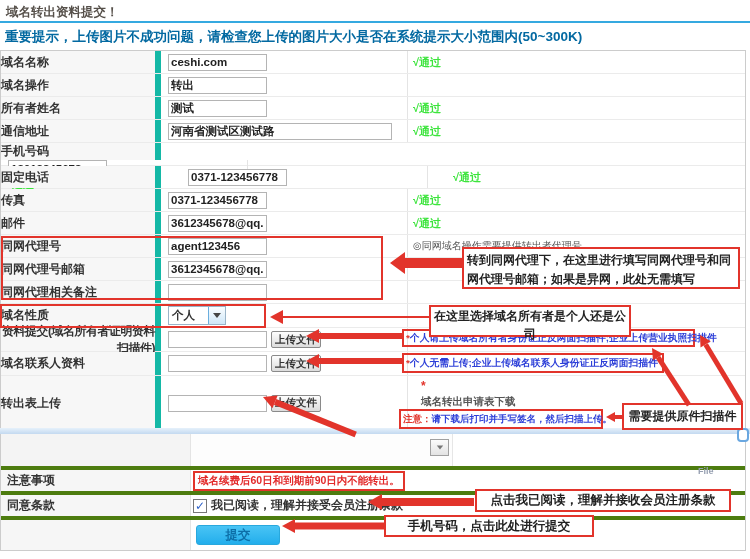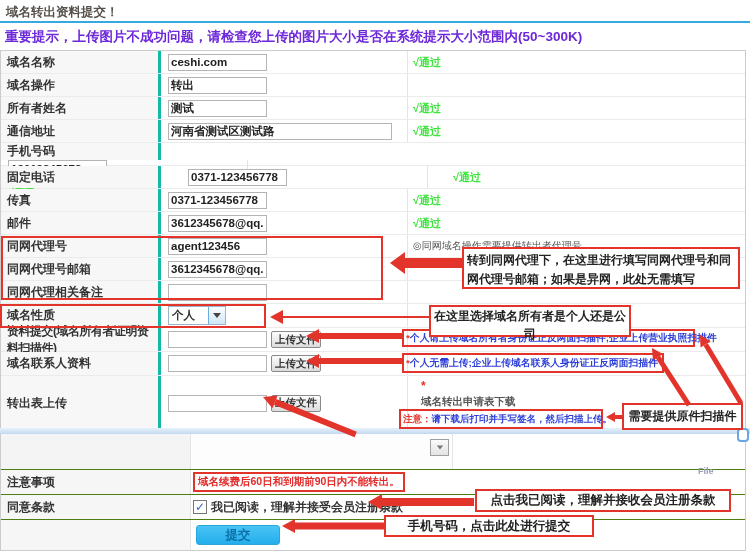--- a/index.html
+++ b/index.html
@@ -1,47 +1,47 @@
 <!DOCTYPE html>
 <html><head>
 <meta charset="utf-8">
 <style>
   html,body{margin:0;padding:0;background:#fff;}
   #stage{position:relative;width:750px;height:559px;background:#fff;overflow:hidden;
          font-family:"Liberation Sans","DejaVu Sans",sans-serif;color:#333;}
   
   .pg-title{position:absolute;left:6px;top:4px;font-size:12.5px;font-weight:bold;color:#56504a;}
   .blue-rule{position:absolute;left:0;top:21px;width:750px;height:2px;background:#35a9e0;}
-  .notice{position:absolute;left:5px;top:28px;font-size:13.5px;font-weight:bold;color:#6d28d9;}
+  .notice{position:absolute;left:5px;top:28px;font-size:13.5px;font-weight:bold;color:#0369a1;}
   
   #main-table{position:absolute;left:0;top:50px;width:746px;border:1px solid #ccc;background:#fff;z-index:1;box-sizing:border-box;}
   .tr{display:flex;border-bottom:1px solid #ebebeb;box-sizing:border-box;}
   .tr:last-child{border-bottom:none;}
   .td{box-sizing:border-box;display:flex;align-items:center;}
-  .c1{width:160px;background:#f7f7f7;border-right:3px solid #14b8a6;padding-left:6px;}
+  .c1{width:160px;background:#f7f7f7;border-right:6px solid #14b8a6;padding-left:0;text-align:right;}
   .c2{width:247px;border-right:1px solid #e4e4e4;padding-left:7px;}
   .c3{flex:1;padding-left:5px;}
   .c3.stack{display:block;padding-top:3px;}
   .lab{font-size:12px;font-weight:bold;color:#333;}
   .lab-sm{font-size:12px;letter-spacing:-0.5px;}
   .inp{width:93px;height:13px;border:1px solid #b4b4b4;font-family:inherit;font-size:11.5px;font-weight:bold;color:#222;padding:1px 2px;background:#fff;}
   .inp-w{width:218px;}
   .upbtn{margin-left:4px;height:17px;border:1px solid #8a8a8a;border-radius:2px;background:linear-gradient(#fdfdfd,#dcdcdc);font-family:inherit;font-size:10.5px;font-weight:bold;color:#333;padding:0 3px;}
   .sel{display:inline-flex;width:56px;height:17px;border:1px solid #9ab4c8;background:#fff;align-items:center;}
   .sel-v{flex:1;font-size:11.5px;font-weight:bold;padding-left:3px;}
   .sel-b{width:16px;height:100%;border-left:1px solid #6aaede;background:linear-gradient(#fafdff,#cfe7f8);display:flex;align-items:center;justify-content:center;}
   .car{width:0;height:0;border-left:4px solid transparent;border-right:4px solid transparent;border-top:5px solid #444;}
   .pass{font-size:11px;font-weight:bold;color:#3ce43c;}
   .rownote{font-size:10px;color:#555;}
   .dstar{color:#e2342b;font-weight:bold;font-size:12px;padding:2px 0 0 8px;line-height:11px;}
   .dlink{font-size:10.5px;color:#555;font-weight:bold;padding:3px 0 0 8px;}
   
   .blue-band{position:absolute;left:0;top:428px;width:750px;height:6px;background:linear-gradient(#e6f1fb,#c3d9f0);z-index:2;}
   #bottom-table{position:absolute;left:0;top:434px;width:746px;border:1px solid #ccc;border-top:none;background:#fff;z-index:1;box-sizing:border-box;}
-  .btr{display:flex;border-bottom:1px solid #4d7c0f;box-sizing:border-box;position:relative;}
+  .btr{display:flex;border-bottom:4px solid #4d7c0f;box-sizing:border-box;position:relative;}
   .btr:last-child{border-bottom:none;}
   .bc1{width:190px;background:#f6f6f6;border-right:1px solid #e4e4e4;padding-left:6px;box-sizing:border-box;display:flex;align-items:center;}
   .bc2{flex:1;display:flex;align-items:center;}
   .bmid{width:262px;border-right:1px solid #e6e6e6;background:#fdfdfd;box-sizing:border-box;}
   .ddbtn{position:absolute;left:429px;top:5px;width:17px;height:15px;border:1px solid #a0a0a0;background:linear-gradient(#fbfbfb,#e3e3e3);display:flex;align-items:center;justify-content:center;}
   .ddbtn .car{border-top-color:#777;transform:scale(0.8);}
   .notes-frame{margin-left:2px;border:2px solid #e2342b;color:#e22a2a;font-size:10.5px;font-weight:bold;padding:1px 3px;white-space:nowrap;}
   .cb{width:12px;height:12px;border:1px solid #777;background:#fff;display:inline-flex;align-items:center;justify-content:center;margin:0 4px 0 2px;}
   .ck{color:#2f62c9;font-size:12px;font-weight:bold;line-height:10px;}
   .agree-text{font-size:12px;font-weight:bold;color:#333;}

